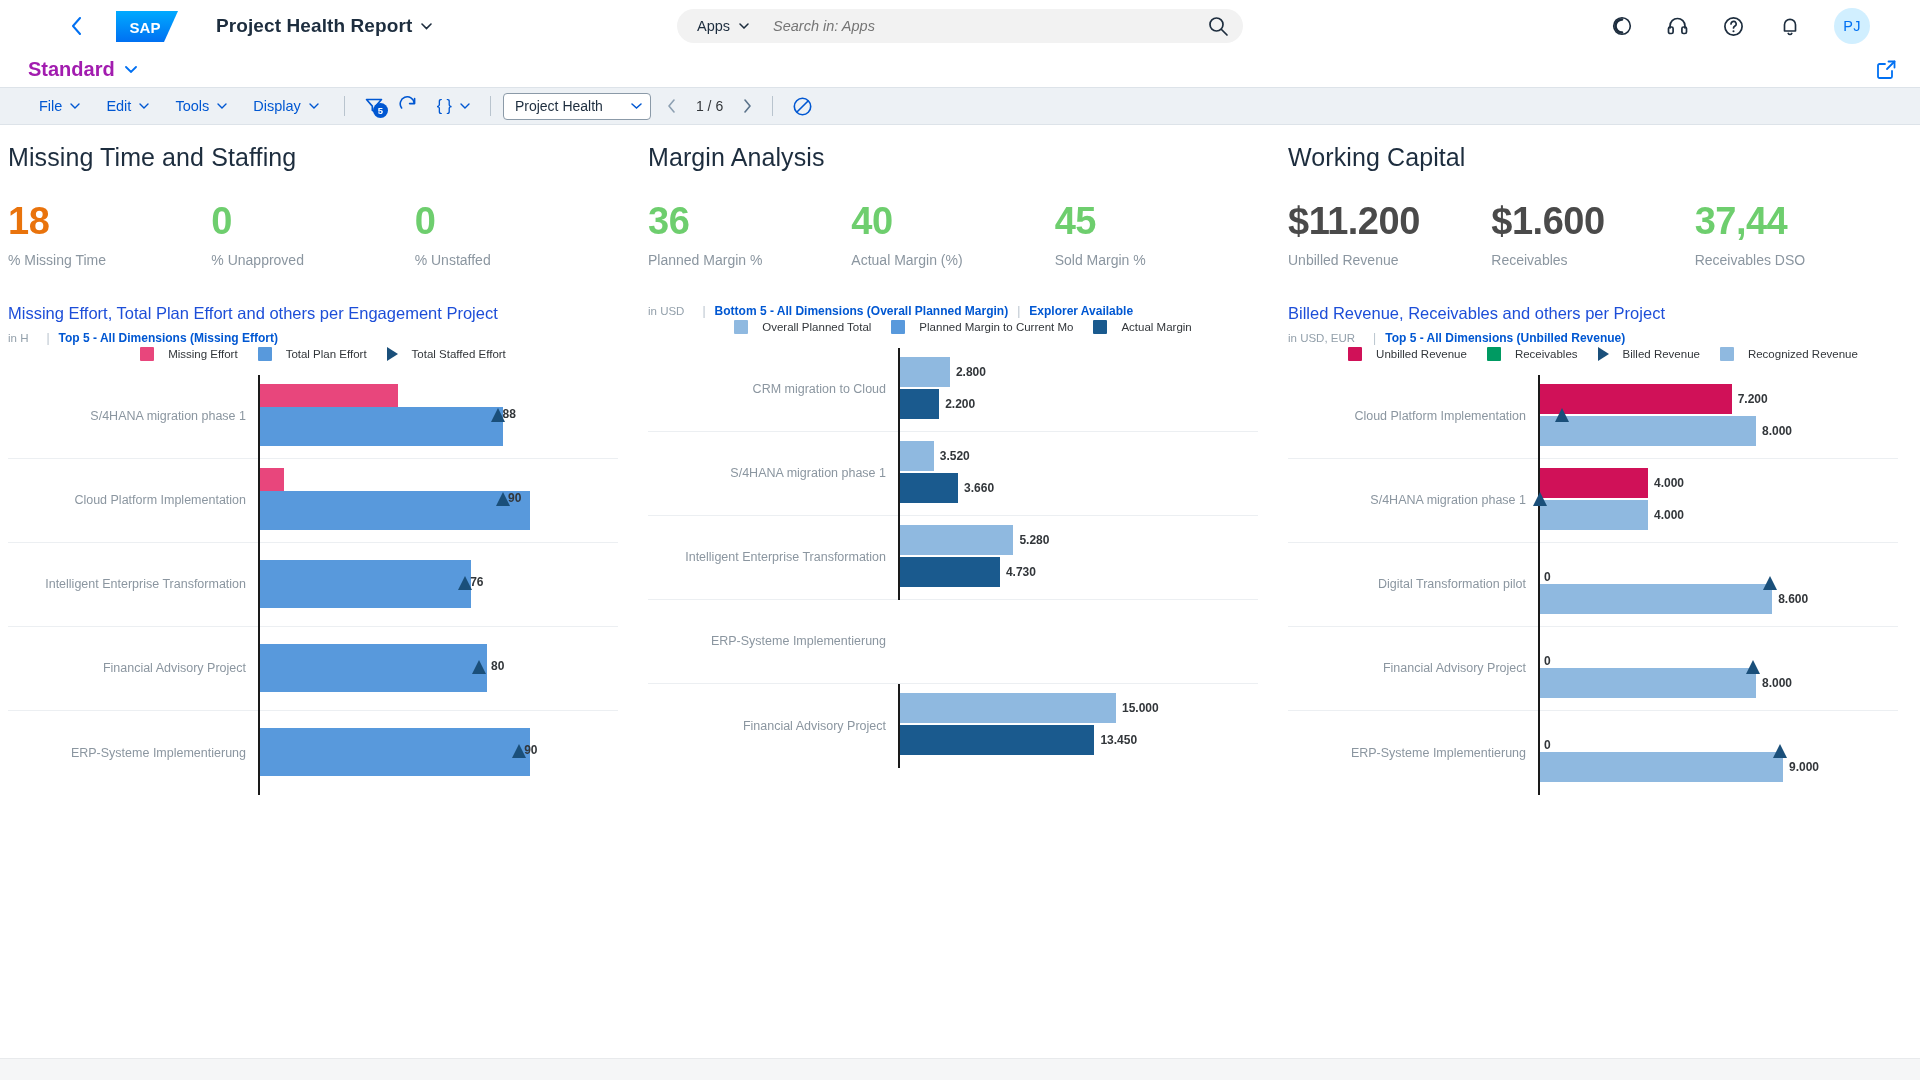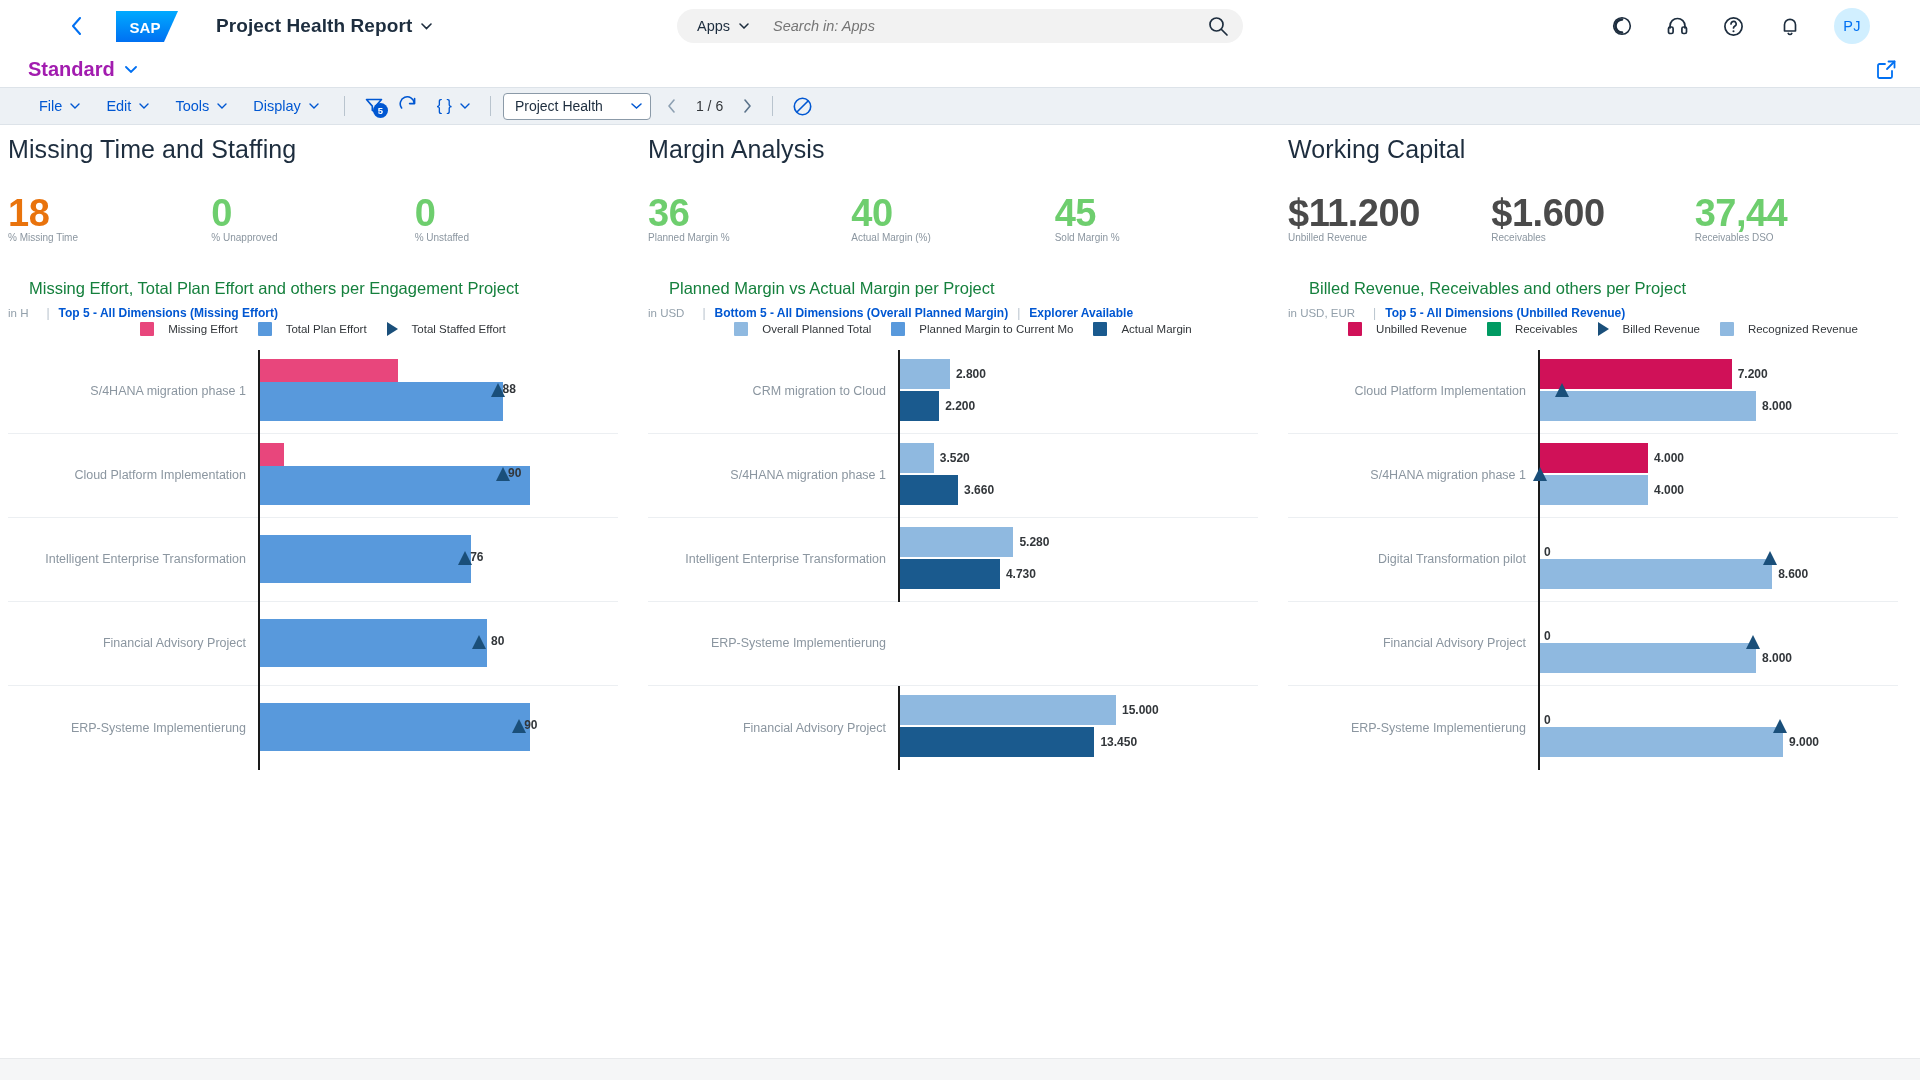--- a/index.html
+++ b/index.html
@@ -206,50 +206,50 @@
   }
 
   
   .board {
     display: flex;
     width: 1920px;
     padding: 0;
   }
   .col {
     width: 640px;
-    padding: 10px 22px 0 8px;
+    padding: 18px 22px 0 8px;
   }
   .col:first-child { padding-left: 8px; }
   .section-title {
     font-size: 25px;
     color: #1d2d3e;
     font-weight: normal;
     margin-left: 0px;
     margin-bottom: 30px;
     letter-spacing: .1px;
   }
 
   .kpi-row { display: flex; margin-bottom: 36px; }
   .kpi { width: 213px; }
   .kpi-value {
     font-size: 38px;
     font-weight: bold;
     line-height: 1;
     letter-spacing: -0.5px;
   }
   .kpi-label {
-    font-size: 10px;
+    font-size: 14px;
     color: #8b96a0;
+    margin-top: 12px;
   }
 
   .chart-title {
     font-size: 16.5px;
-    color: #15803d;
+    color: #1d4ed8;
     margin-bottom: 8px;
-    margin-left: 21px;
   }
   .chart-sub {
     display: flex; align-items: center;
     gap: 0px;
     font-size: 12px;
     margin-bottom: 2px;
     flex-wrap: nowrap;
   }
   .chart-sub .unit { color: #93a0ab; font-size: 11.5px; margin-right: 9px; }
   .chart-sub .divider { color:#b9c4ce; margin: 0 9px; }
@@ -604,21 +604,20 @@
         </div>
         <div class="kpi">
           <div class="kpi-value" style="color: rgb(110, 206, 110);">40</div>
           <div class="kpi-label">Actual Margin (%)</div>
         </div>
         <div class="kpi">
           <div class="kpi-value" style="color: rgb(110, 206, 110);">45</div>
           <div class="kpi-label">Sold Margin %</div>
         </div>
       </div>
-      <div class="chart-title">Planned Margin vs Actual Margin per Project</div>
       <div class="chart-sub">
         <span class="unit">in USD</span>
         <span class="divider">|</span>
         <span class="link">Bottom 5 - All Dimensions (Overall Planned Margin)</span>
         <span class="divider">|</span>
         <span class="link">Explorer Available</span>
       </div>
       <div class="legend">
         <div class="legend-item">
           <span class="legend-swatch" style="background: rgb(143, 185, 224);"></span>

